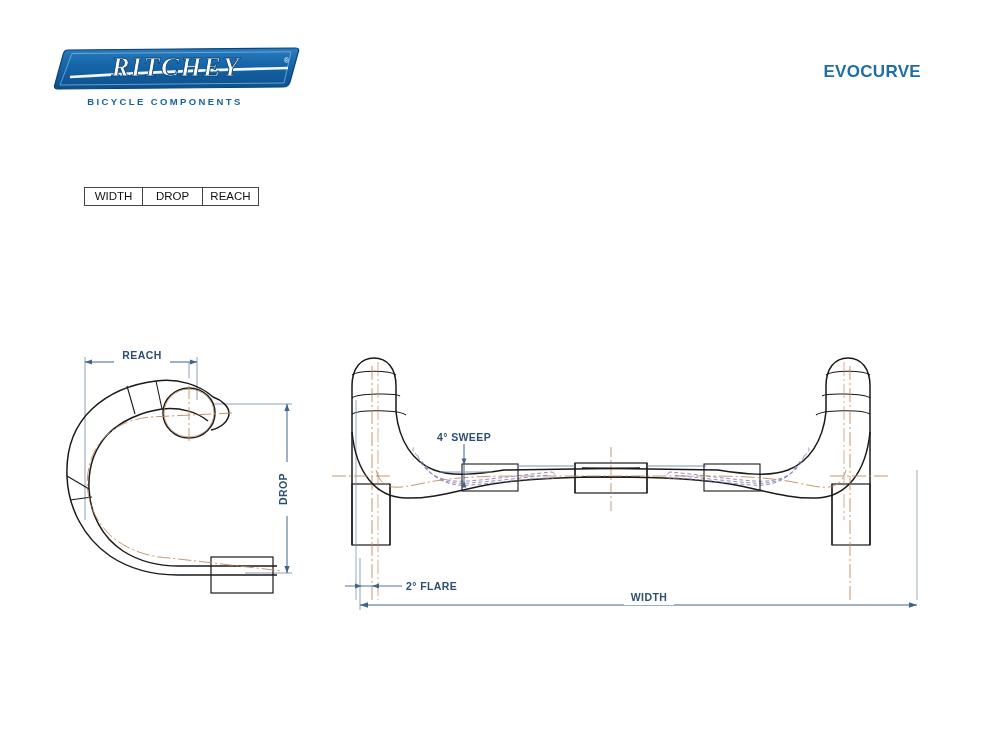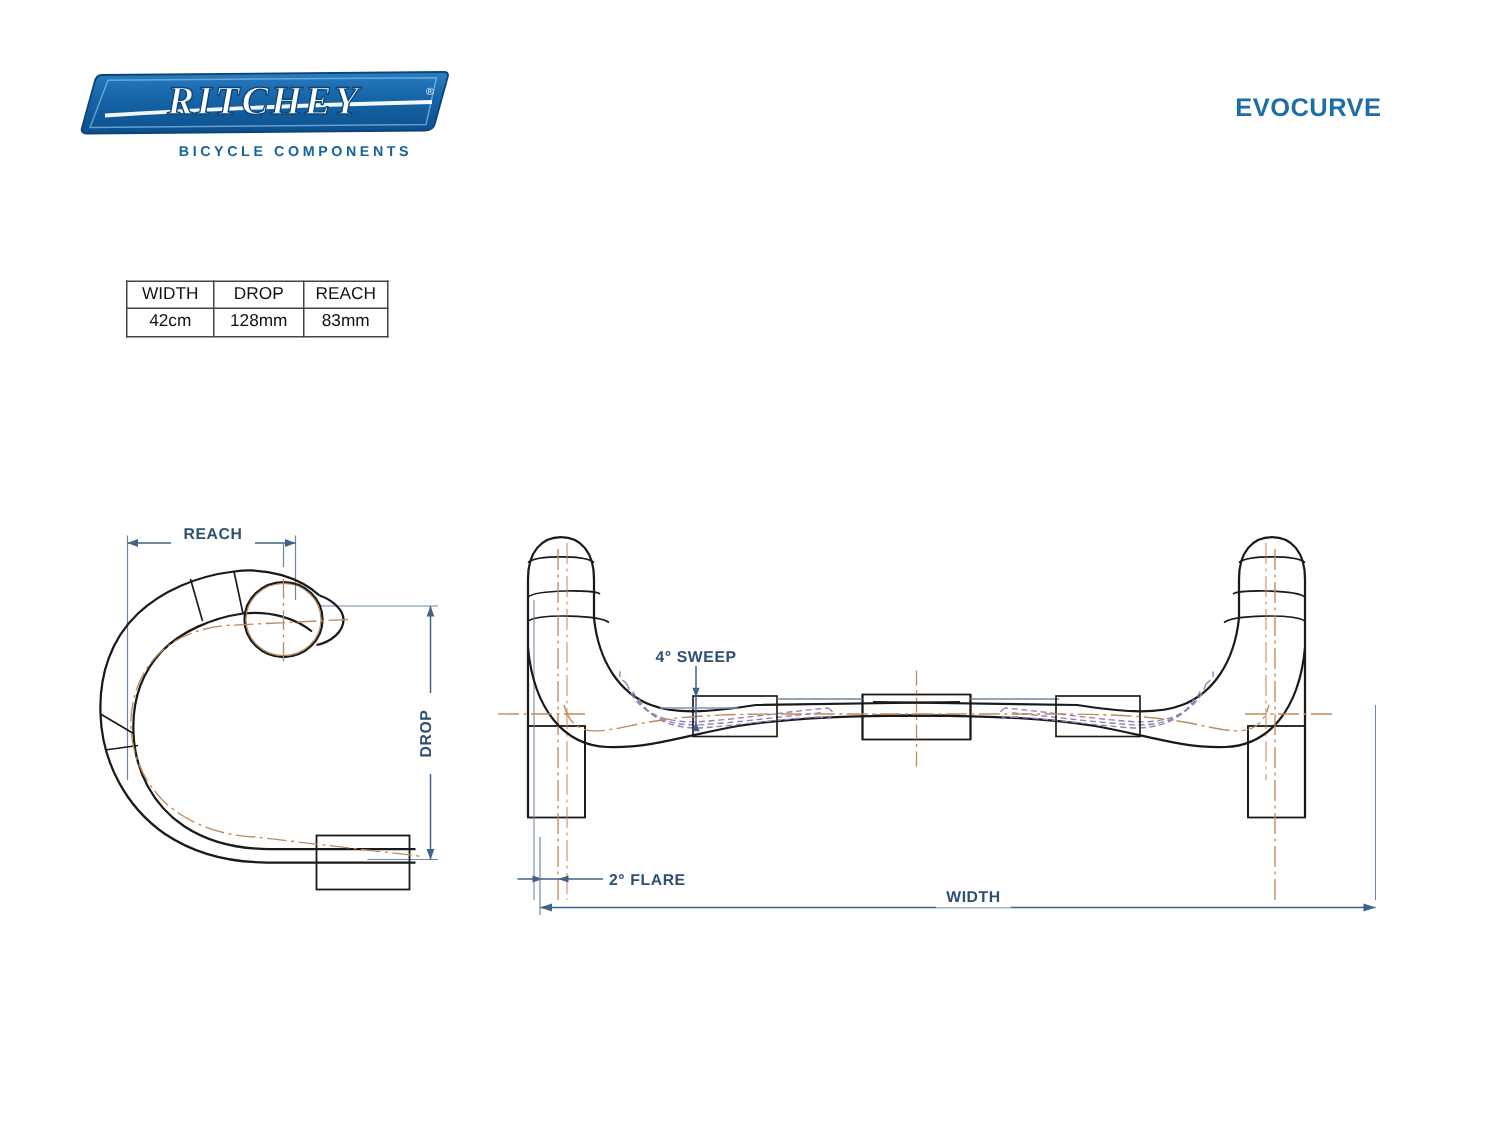--- a/index.html
+++ b/index.html
@@ -26,21 +26,21 @@
   }
   #brand-logo {
     position: absolute;
     left: 52px;
     top: 46px;
     width: 248px;
     height: 44px;
   }
   #brand-tagline {
     position: absolute;
-    left: 92px;
+    left: 60px;
     top: 96px;
     width: 210px;
     text-align: center;
     font-size: 9.5px;
     font-weight: bold;
     letter-spacing: 2.4px;
     color: #14639f;
     white-space: nowrap;
   }
   #product-name {
@@ -133,25 +133,20 @@
         <col class="c-reach">
     </colgroup>
     <thead>
       <tr>
         <th>WIDTH</th>
         <th>DROP</th>
         <th>REACH</th>
       </tr>
     </thead>
     <tbody>
-      <tr>
-        <td>42cm</td>
-        <td>128mm</td>
-        <td>83mm</td>
-      </tr>
     </tbody>
   </table>
 </div>
 
 <div id="drawings">
 <svg width="1000" height="750" viewBox="0 0 1000 750" aria-hidden="true">
 
   <g id="side-view">
 
     <g stroke="#6e86a4" stroke-width="0.8" fill="none">

